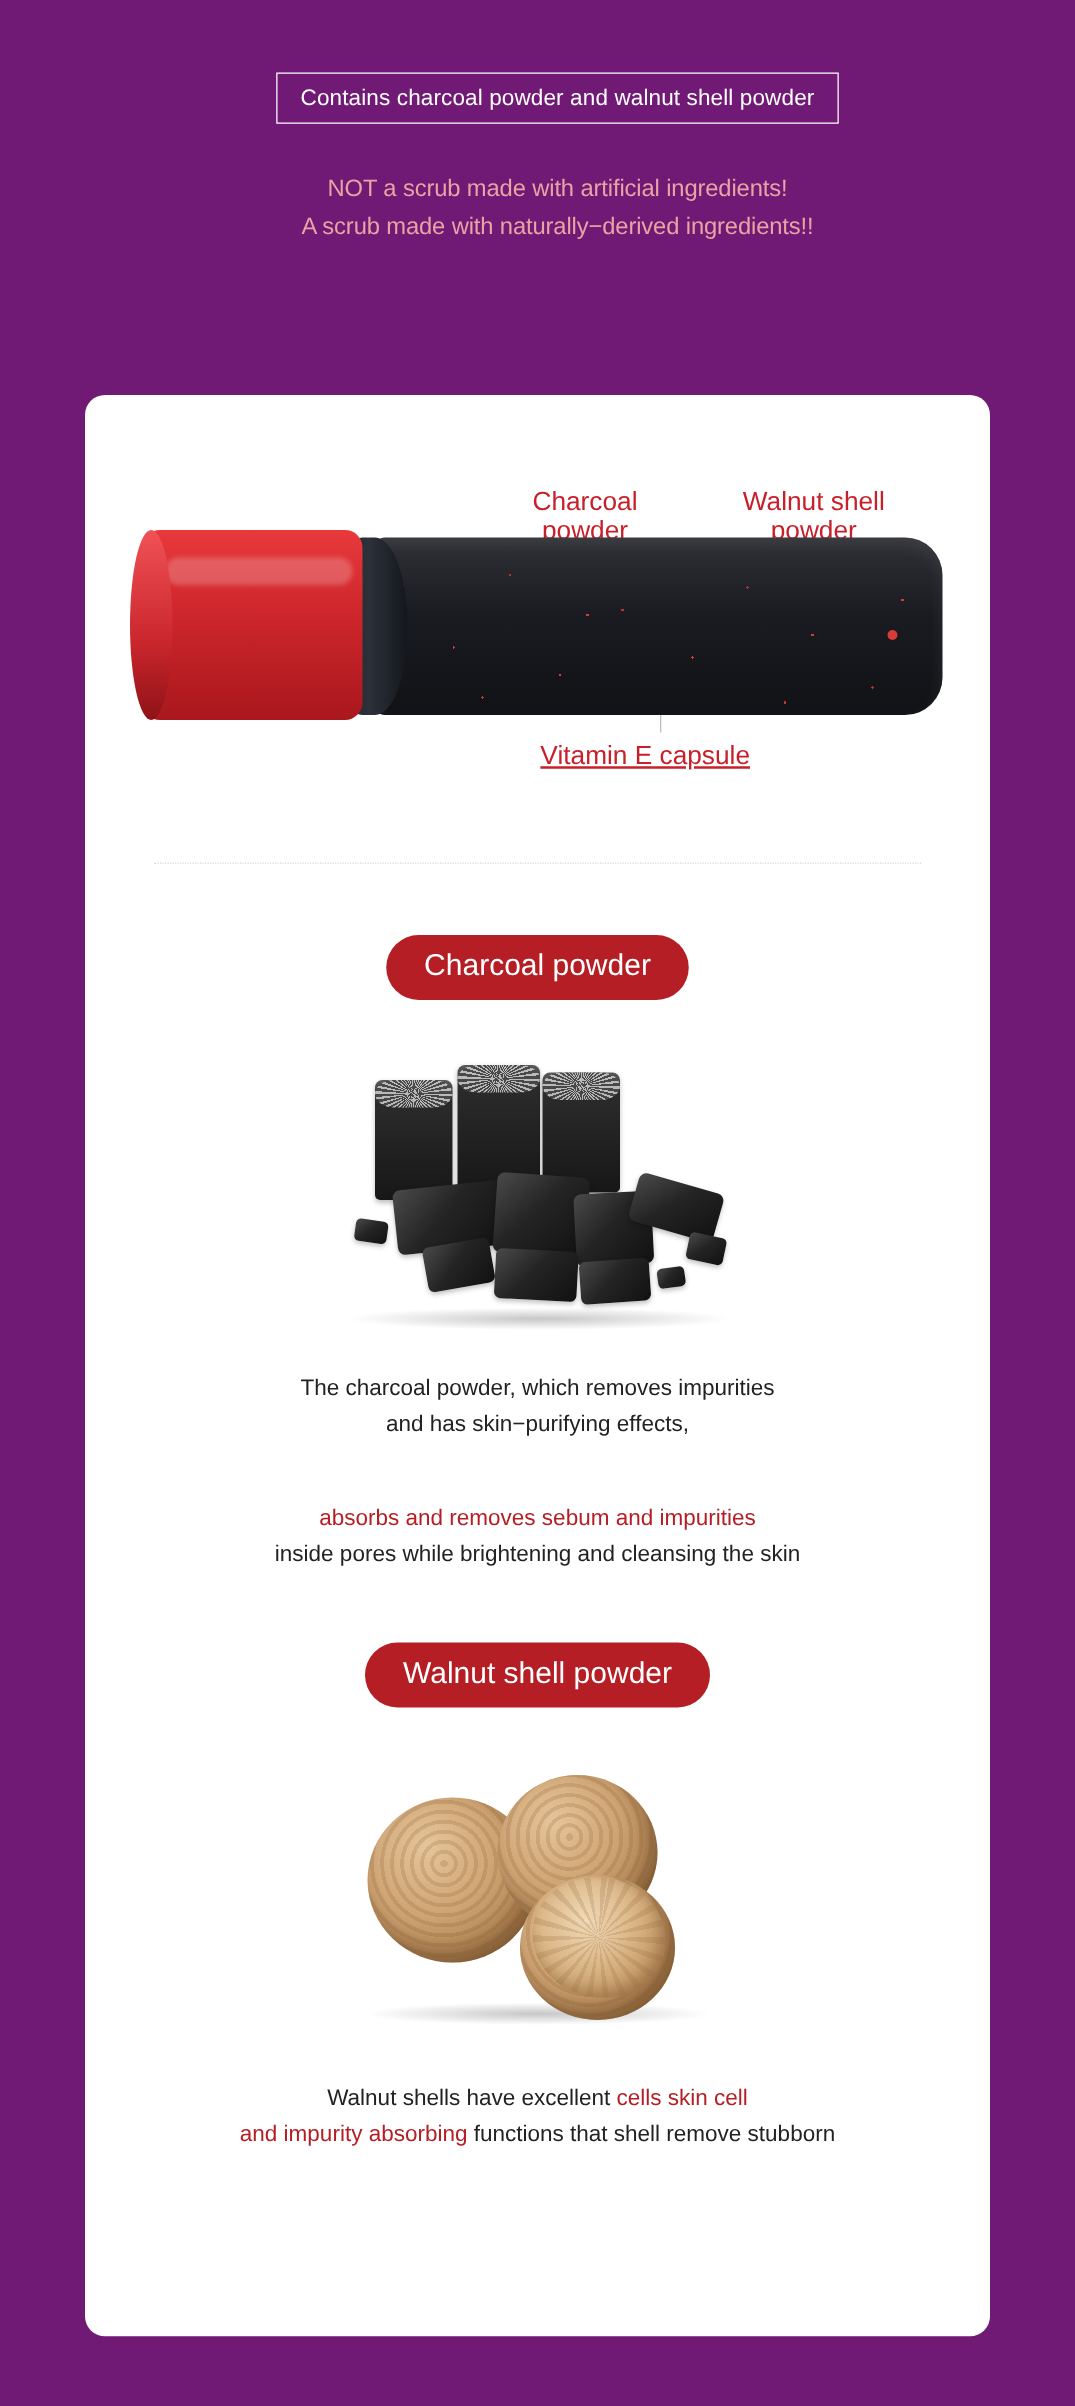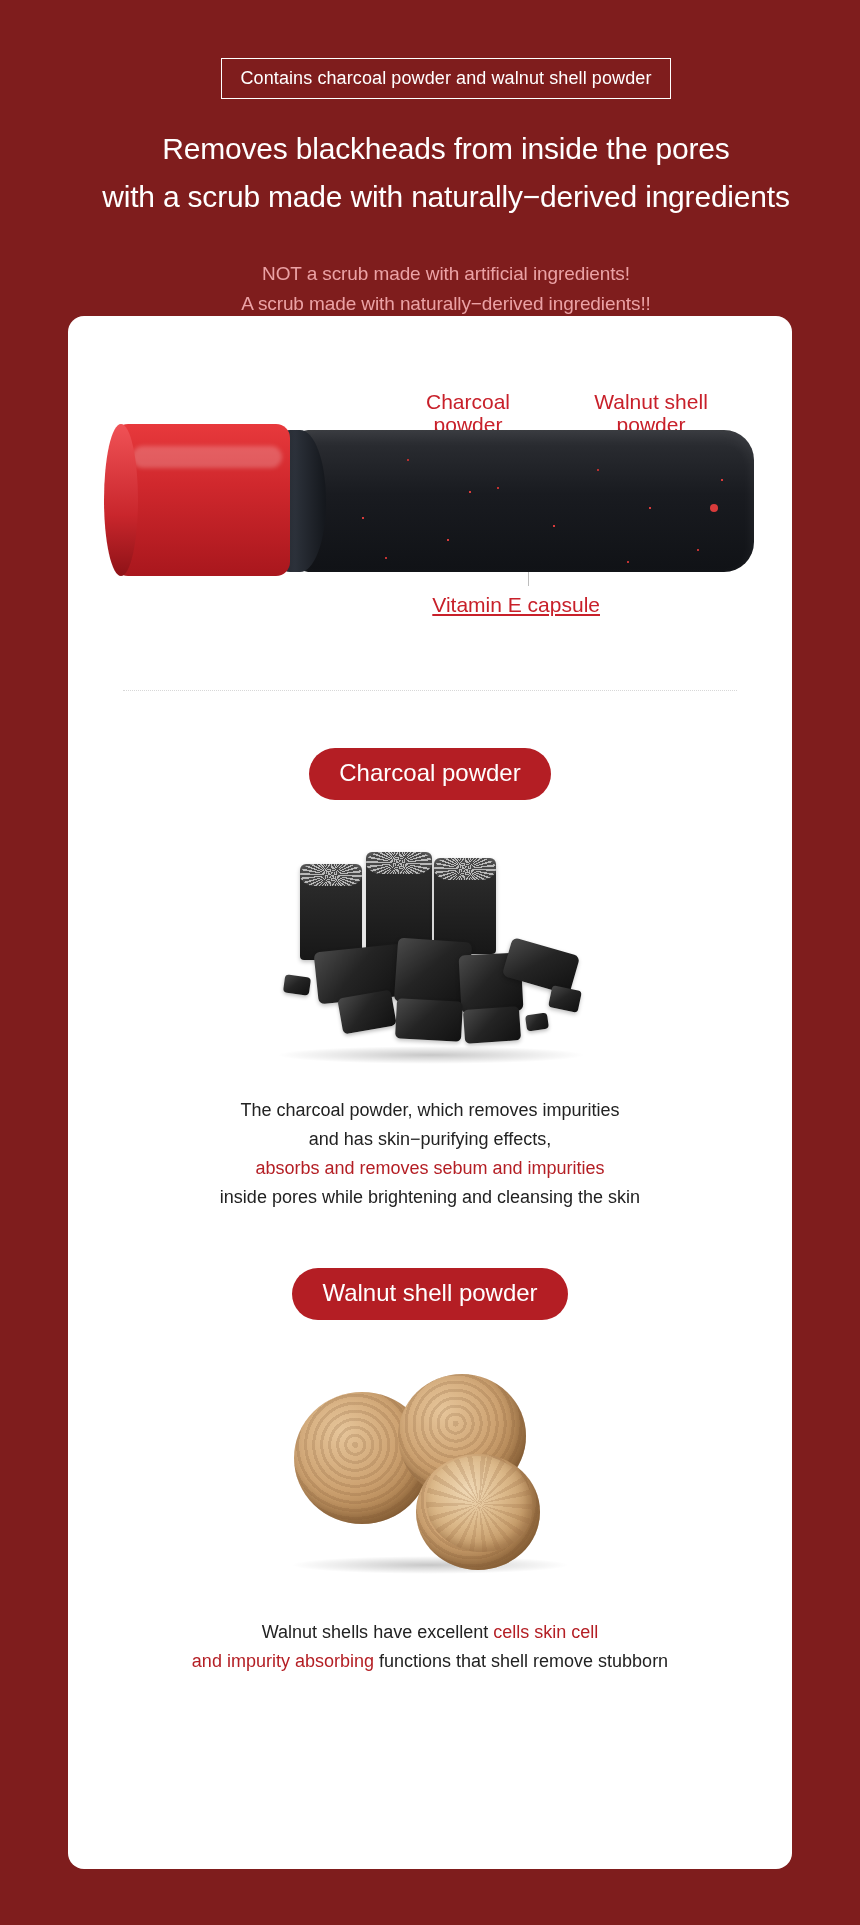--- a/index.html
+++ b/index.html
@@ -10,21 +10,21 @@
     width: 860px;
     height: 1925px;
     background: #c22026;
     font-family: "Liberation Sans", sans-serif;
     overflow: hidden;
   }
   .page {
     position: relative;
     width: 860px;
     height: 1925px;
-    background: #7f1d1d;
+    background: #701a75;
     box-sizing: border-box;
     padding-left: 32px;
   }
 
   
   .header {
     padding-top: 58px;
     text-align: center;
   }
   .badge {
@@ -268,34 +268,30 @@
   }
 
   
   .desc {
     margin-top: 18px;
     text-align: center;
     color: #222222;
     font-size: 18px;
     line-height: 29px;
   }
-  .desc .hl { color: #b41e24; }
+  .desc .hl { color: #b41e24; margin-top: 46px; }
   .desc-walnut { margin-top: 22px; }
 </style>
 </head>
 <body>
 
 <div class="page">
 
   <div class="header">
     <div class="badge">Contains charcoal powder and walnut shell powder</div>
-    <div class="headline">
-      <div>Removes blackheads from inside the pores</div>
-      <div>with a scrub made with naturally−derived ingredients</div>
-    </div>
     <div class="subline">
       <div>NOT a scrub made with artificial ingredients!</div>
       <div>A scrub made with naturally−derived ingredients!!</div>
     </div>
   </div>
 
   <div class="card">
 
     <div class="diagram">
 

